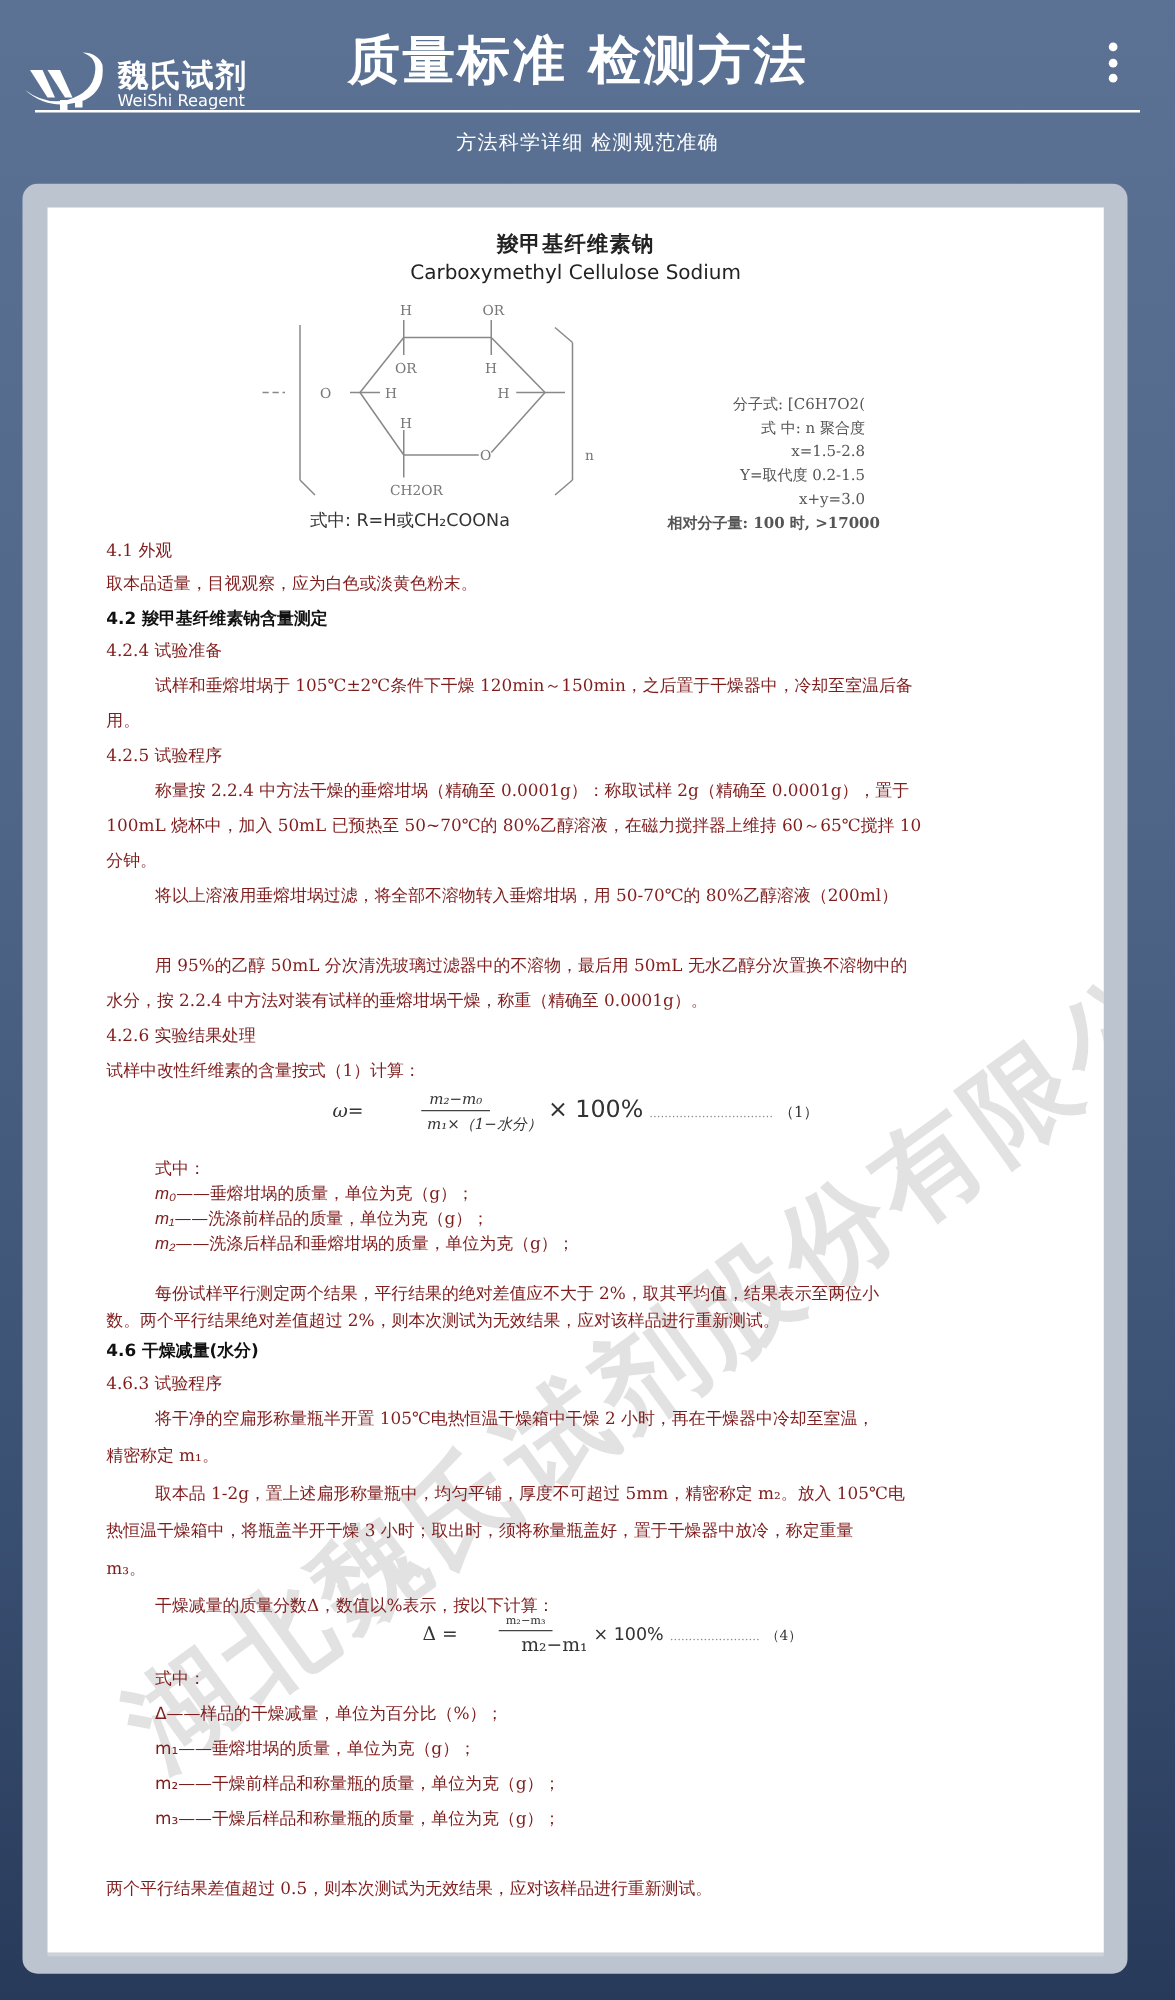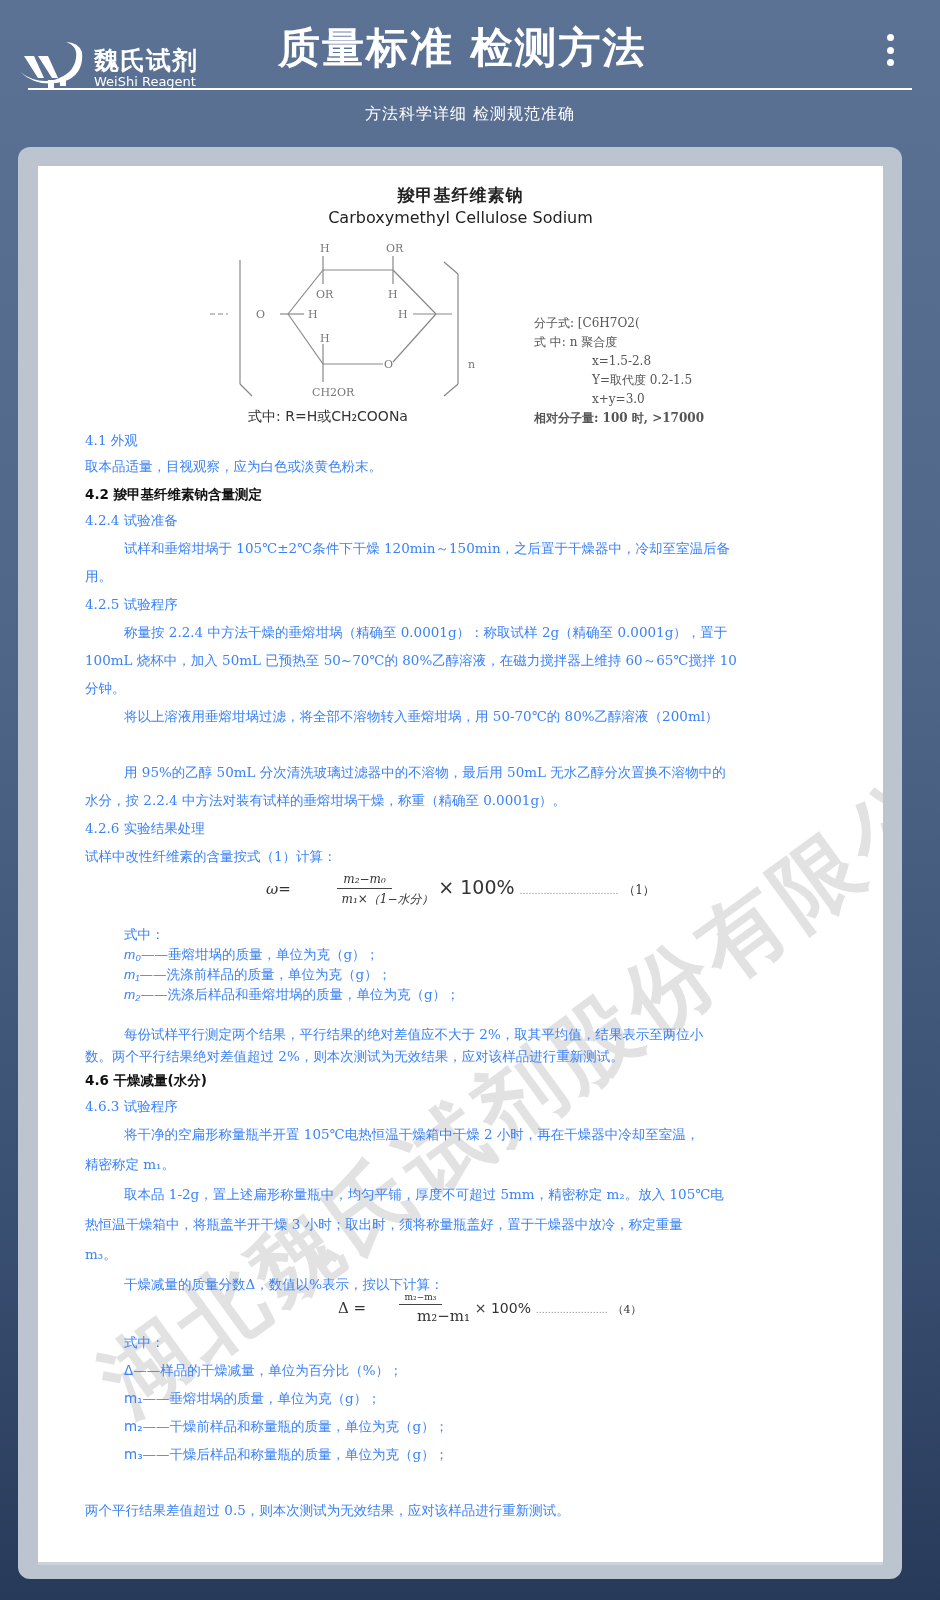--- a/index.html
+++ b/index.html
@@ -59,33 +59,33 @@
   }
   .doc-subtitle {
     position: absolute; left: 0; top: 42px; width: 845px; text-align: center;
     font-family: "DejaVu Sans", "Liberation Sans", sans-serif;
     font-size: 16px; color: #222;
   }
   .structure { position: absolute; left: 170px; top: 68px; }
   .formula-info {
     position: absolute; left: 496px; top: 148px;
     font-family: "DejaVu Serif", "Liberation Serif", serif;
-    font-size: 12px; color: #555; line-height: 19px;
+    font-size: 12px; color: #555; line-height: 19px; text-align: right;
   }
   .formula-info .indent { padding-left: 58px; }
   .r-def {
     position: absolute; left: 210px; top: 242px;
     font-family: "DejaVu Sans", "Liberation Sans", sans-serif; font-size: 14px; color: #333;
   }
   .mw-line {
     position: absolute; left: 496px; top: 244px;
     font-size: 12px; color: #555; font-weight: bold;
   }
 
-  .line { position: absolute; left: 47px; font-size: 13.5px; color: #3b82f6; white-space: nowrap; }
+  .line { position: absolute; left: 47px; font-size: 13.5px; color: #7f1d1d; white-space: nowrap; }
   .line.p-indent { left: 86px; }
   .line.sub-indent { left: 86px; }
   .bold { font-family: "DejaVu Sans", "Liberation Sans", sans-serif; font-weight: bold; color: #111; font-size: 13.5px; }
   .num { font-family: "DejaVu Sans", "Liberation Sans", sans-serif; }
   i.var { font-family: Liberation Sans, sans-serif; font-style: italic; }
 
   .eq { position: absolute; font-family: "DejaVu Serif", "Liberation Serif", serif; color: #333; }
   .frac { display: inline-flex; flex-direction: column; align-items: center; vertical-align: middle; }
   .frac .num-part { border-bottom: 1px solid #444; padding: 0 6px 2px; }
   .frac .den-part { padding-top: 2px; margin-left: 46px; }

